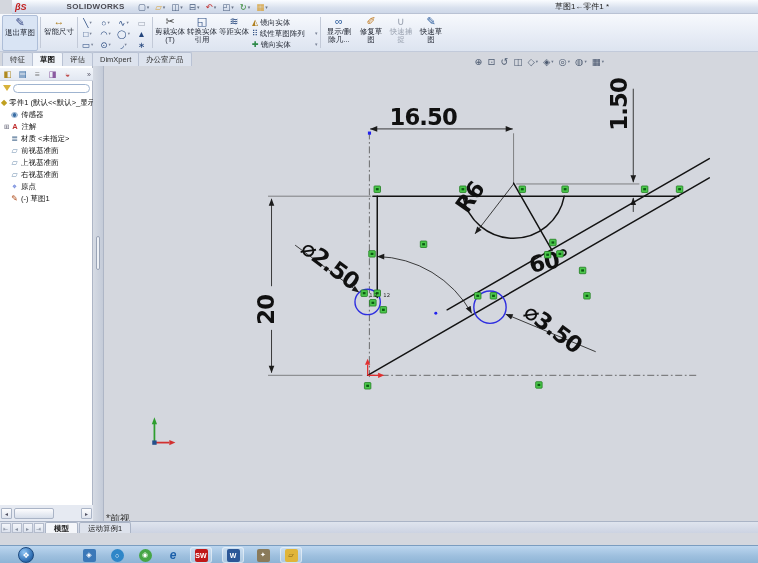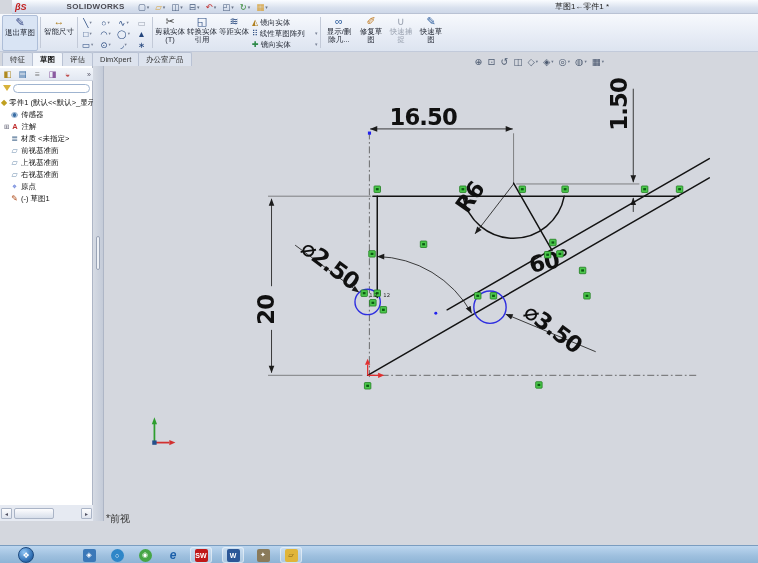--- a/index.html
+++ b/index.html
@@ -480,20 +480,28 @@
     <div id="splitgrip"></div>
   </div>
 
   <div id="tscroll">
     <span class="sarrow">◂</span>
     <span id="sthumb"></span>
     <span id="strack"></span>
     <span class="sarrow">▸</span>
   </div>
 
+  <div id="modeltabs">
+    <span class="navb">⇤</span>
+    <span class="navb">◂</span>
+    <span class="navb">▸</span>
+    <span class="navb">⇥</span>
+    <span class="mtab active">模型</span>
+    <span class="mtab">运动算例1</span>
+  </div>
 
 
   <div id="taskbar">
     <div id="startorb">
         <span>❖</span>
       </div>
     <div class="tico" style="left:78px;">
         <span class="tbadge" style="background:#3b78b8;">◈</span>
       </div>
     <div class="tico" style="left:106px;">

